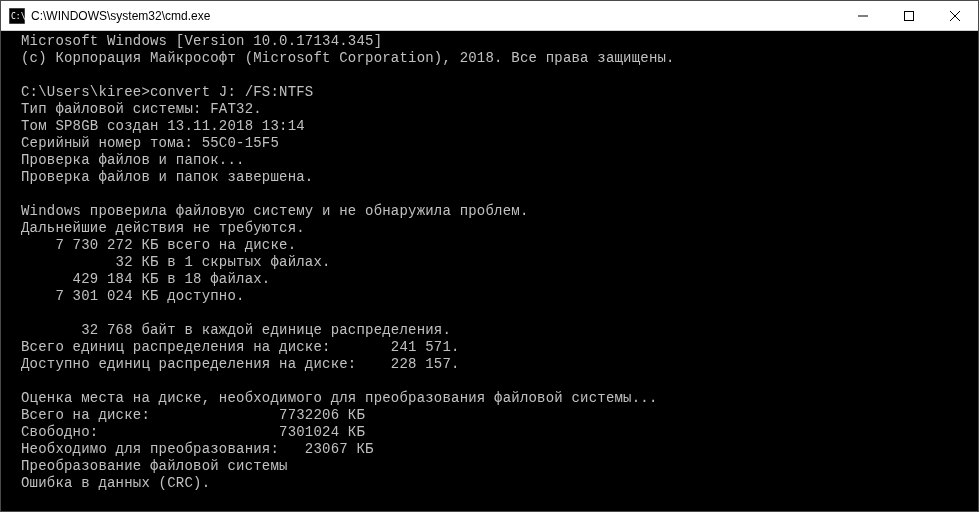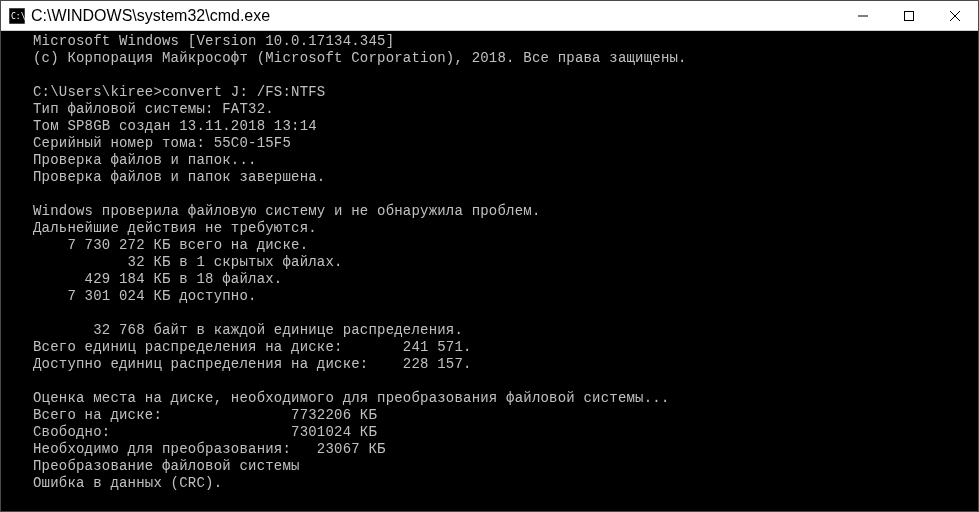--- a/index.html
+++ b/index.html
@@ -1,25 +1,25 @@
 <!DOCTYPE html>
 <html><head>
 <meta charset="utf-8">
 <style>
   * { margin: 0; padding: 0; box-sizing: border-box; }
   html, body { width: 979px; height: 512px; overflow: hidden; font-family: "Segoe UI", Tahoma, sans-serif; background: #fff; }
   .window { width: 979px; height: 512px; border: 1px solid #4a4a4a; display: flex; flex-direction: column; background: #000; }
   .titlebar { height: 30px; background: #ffffff; display: flex; align-items: center; border-bottom: 1px solid #d0d0d0; }
   .title-icon { width: 16px; height: 16px; margin: 0 6px 0 8px; display:flex; align-items:center; justify-content:center; }
-  .title-text { flex: 0 0 auto; font-size: 16px; color: #000; }
+  .title-text { flex: 0 0 auto; font-size: 12px; color: #000; }
   .title-spacer { flex: 1; }
   .win-controls { display: flex; height: 100%; }
   .win-btn { width: 46px; height: 100%; display: flex; align-items: center; justify-content: center; color: #000; }
   .win-btn svg { display:block; }
-  .terminal { flex: 1; background: #000; color: #c0c0c0; font-family: Consolas, "Courier New", monospace; font-size: 14px; line-height: 17px; padding: 2px 4px 4px 20px; white-space: pre; overflow: hidden; letter-spacing: 0.2px; margin-left: 12px; }
+  .terminal { flex: 1; background: #000; color: #c0c0c0; font-family: Consolas, "Courier New", monospace; font-size: 14px; line-height: 17px; padding: 2px 4px 4px 20px; white-space: pre; overflow: hidden; letter-spacing: 0.2px; }
   @keyframes blink { 50% { opacity: 0; } }
 </style>
 </head>
 <body>
 
 <div class="window">
 
   <div class="titlebar">
     <span class="title-icon">
       <svg width="16" height="16" viewBox="0 0 16 16">

